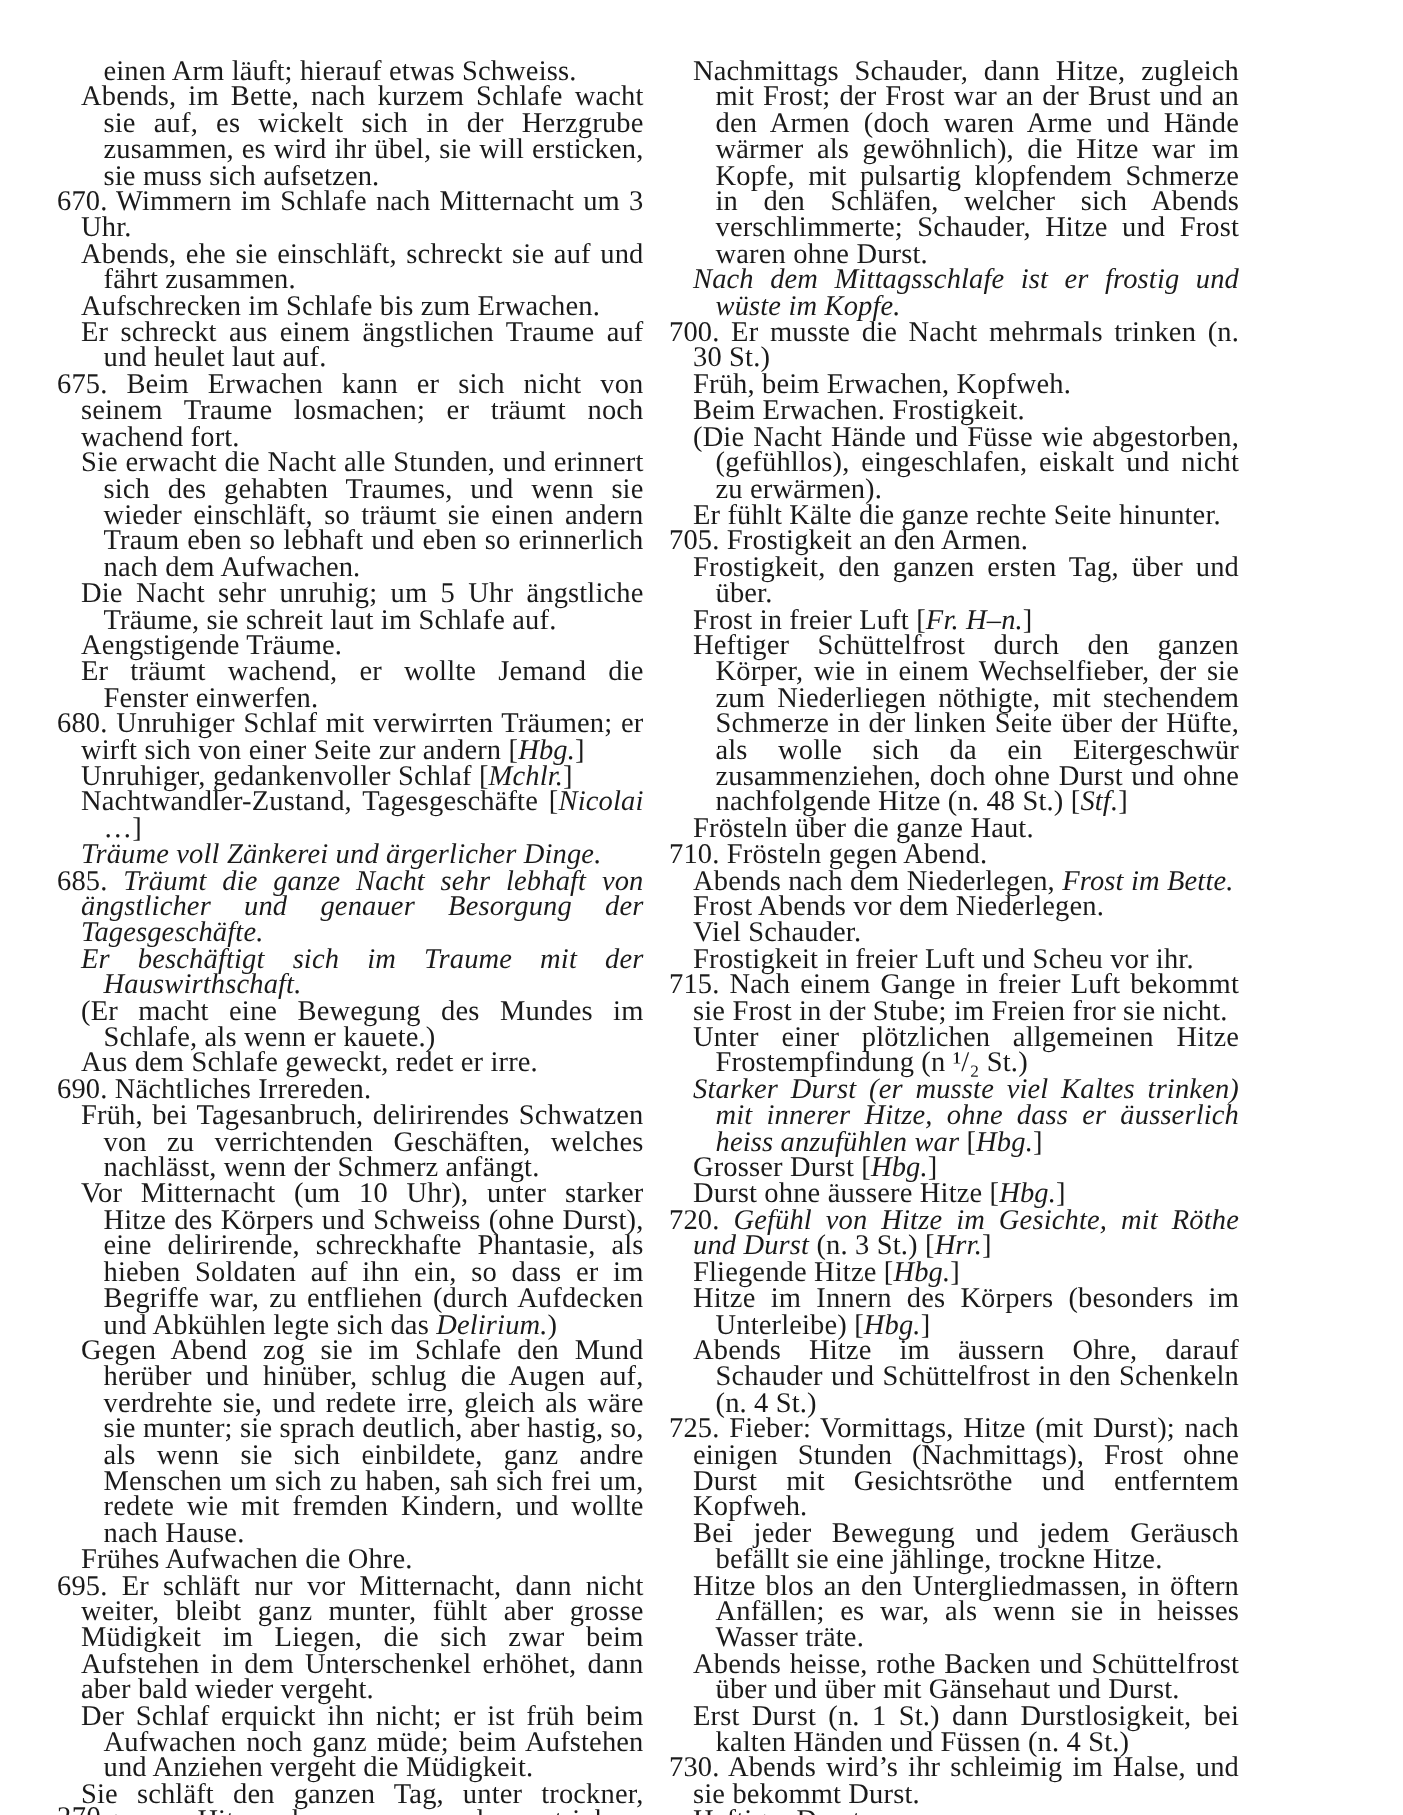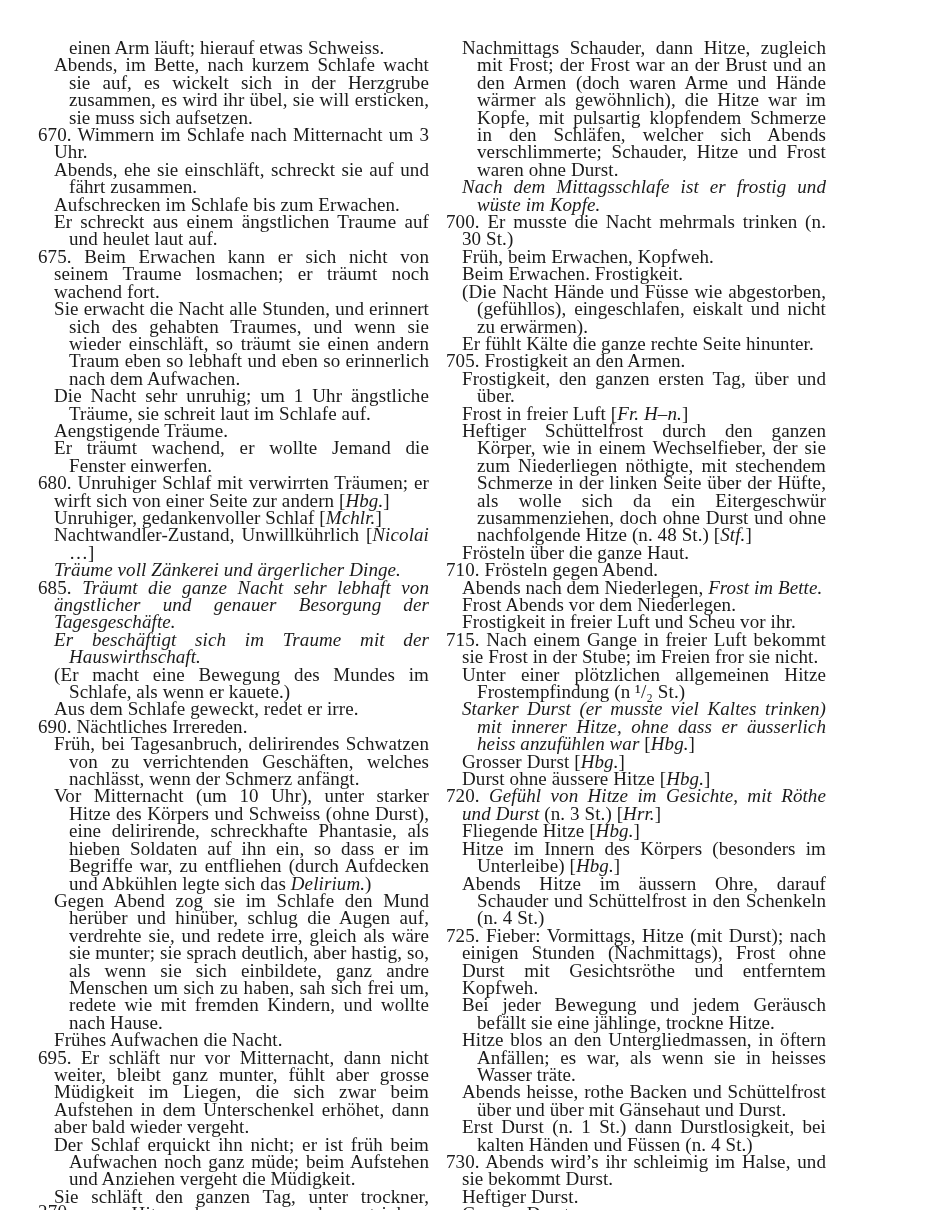--- a/index.html
+++ b/index.html
@@ -56,56 +56,57 @@
 <div class="page">
   <div class="col col-left">
       <p class="para cont"><span>einen Arm läuft; hierauf etwas Schweiss.</span></p>
       <p class="para sub"><span>Abends, im Bette, nach kurzem Schlafe wacht sie auf, es wickelt sich in der Herzgrube zusammen, es wird ihr übel, sie will ersticken, sie muss sich aufsetzen.</span></p>
       <p class="para item"><span>670. Wimmern im Schlafe nach Mitternacht um 3 Uhr.</span></p>
       <p class="para sub"><span>Abends, ehe sie einschläft, schreckt sie auf und fährt zusammen.</span></p>
       <p class="para sub"><span>Aufschrecken im Schlafe bis zum Erwachen.</span></p>
       <p class="para sub"><span>Er schreckt aus einem ängstlichen Traume auf und heulet laut auf.</span></p>
       <p class="para item"><span>675. Beim Erwachen kann er sich nicht von seinem Traume losmachen; er träumt noch wachend fort.</span></p>
       <p class="para sub"><span>Sie erwacht die Nacht alle Stunden, und erinnert sich des gehabten Traumes, und wenn sie wieder einschläft, so träumt sie einen andern Traum eben so lebhaft und eben so erinnerlich nach dem Aufwachen.</span></p>
-      <p class="para sub"><span>Die Nacht sehr unruhig; um 1 Uhr ängstliche Träume, sie schreit laut im Schlafe auf.</span></p>
+      <p class="para sub"><span>Die Nacht sehr unruhig; um 5 Uhr ängstliche Träume, sie schreit laut im Schlafe auf.</span></p>
       <p class="para sub"><span>Aengstigende Träume.</span></p>
       <p class="para sub"><span>Er träumt wachend, er wollte Jemand die Fenster einwerfen.</span></p>
       <p class="para item"><span>680. Unruhiger Schlaf mit verwirrten Träumen; er wirft sich von einer Seite zur andern [</span><span class="i">Hbg.</span><span>]</span></p>
       <p class="para sub"><span>Unruhiger, gedankenvoller Schlaf [</span><span class="i">Mchlr.</span><span>]</span></p>
-      <p class="para sub"><span>Nachtwandler-Zustand, Unwillkührlich [</span><span class="i">Nicolai</span><span> …]</span></p>
+      <p class="para sub"><span>Nachtwandler-Zustand, Tagesgeschäfte [</span><span class="i">Nicolai</span><span> …]</span></p>
       <p class="para sub"><span class="i">Träume voll Zänkerei und ärgerlicher Dinge.</span></p>
       <p class="para item"><span>685. </span><span class="i">Träumt die ganze Nacht sehr lebhaft von ängstlicher und genauer Besorgung der Tagesgeschäfte.</span></p>
       <p class="para sub"><span class="i">Er beschäftigt sich im Traume mit der Hauswirthschaft.</span></p>
       <p class="para sub"><span>(Er macht eine Bewegung des Mundes im Schlafe, als wenn er kauete.)</span></p>
       <p class="para sub"><span>Aus dem Schlafe geweckt, redet er irre.</span></p>
       <p class="para item"><span>690. Nächtliches Irrereden.</span></p>
       <p class="para sub"><span>Früh, bei Tagesanbruch, delirirendes Schwatzen von zu verrichtenden Geschäften, welches nachlässt, wenn der Schmerz anfängt.</span></p>
       <p class="para sub"><span>Vor Mitternacht (um 10 Uhr), unter starker Hitze des Körpers und Schweiss (ohne Durst), eine delirirende, schreckhafte Phantasie, als hieben Soldaten auf ihn ein, so dass er im Begriffe war, zu entfliehen (durch Aufdecken und Abkühlen legte sich das </span><span class="i">Delirium.</span><span>)</span></p>
       <p class="para sub"><span>Gegen Abend zog sie im Schlafe den Mund herüber und hinüber, schlug die Augen auf, verdrehte sie, und redete irre, gleich als wäre sie munter; sie sprach deutlich, aber hastig, so, als wenn sie sich einbildete, ganz andre Menschen um sich zu haben, sah sich frei um, redete wie mit fremden Kindern, und wollte nach Hause.</span></p>
-      <p class="para sub"><span>Frühes Aufwachen die Nacht.</span></p>
+      <p class="para sub"><span>Frühes Aufwachen die Ohre.</span></p>
       <p class="para item"><span>695. Er schläft nur vor Mitternacht, dann nicht weiter, bleibt ganz munter, fühlt aber grosse Müdigkeit im Liegen, die sich zwar beim Aufstehen in dem Unterschenkel erhöhet, dann aber bald wieder vergeht.</span></p>
       <p class="para sub"><span>Der Schlaf erquickt ihn nicht; er ist früh beim Aufwachen noch ganz müde; beim Aufstehen und Anziehen vergeht die Müdigkeit.</span></p>
       <p class="para sub"><span>Sie schläft den ganzen Tag, unter trockner, grosser Hitze, ohne zu essen oder zu trinken, mit Zucken im Gesichte; sie lässt sechsmal den Stuhl unwillkührlich unter sich gehen, welcher braun und sehr stinkend ist.</span></p>
     </div>
   <div class="col col-right">
       <p class="para sub"><span>Nachmittags Schauder, dann Hitze, zugleich mit Frost; der Frost war an der Brust und an den Armen (doch waren Arme und Hände wärmer als gewöhnlich), die Hitze war im Kopfe, mit pulsartig klopfendem Schmerze in den Schläfen, welcher sich Abends verschlimmerte; Schauder, Hitze und Frost waren ohne Durst.</span></p>
       <p class="para sub"><span class="i">Nach dem Mittagsschlafe ist er frostig und wüste im Kopfe.</span></p>
       <p class="para item"><span>700. Er musste die Nacht mehrmals trinken (n. 30 St.)</span></p>
       <p class="para sub"><span>Früh, beim Erwachen, Kopfweh.</span></p>
       <p class="para sub"><span>Beim Erwachen. Frostigkeit.</span></p>
       <p class="para sub"><span>(Die Nacht Hände und Füsse wie abgestorben, (gefühllos), eingeschlafen, eiskalt und nicht zu erwärmen).</span></p>
       <p class="para sub"><span>Er fühlt Kälte die ganze rechte Seite hinunter.</span></p>
       <p class="para item"><span>705. Frostigkeit an den Armen.</span></p>
       <p class="para sub"><span>Frostigkeit, den ganzen ersten Tag, über und über.</span></p>
       <p class="para sub"><span>Frost in freier Luft [</span><span class="i">Fr. H–n.</span><span>]</span></p>
       <p class="para sub"><span>Heftiger Schüttelfrost durch den ganzen Körper, wie in einem Wechselfieber, der sie zum Niederliegen nöthigte, mit stechendem Schmerze in der linken Seite über der Hüfte, als wolle sich da ein Eitergeschwür zusammenziehen, doch ohne Durst und ohne nachfolgende Hitze (n. 48 St.) [</span><span class="i">Stf.</span><span>]</span></p>
       <p class="para sub"><span>Frösteln über die ganze Haut.</span></p>
       <p class="para item"><span>710. Frösteln gegen Abend.</span></p>
       <p class="para sub"><span>Abends nach dem Niederlegen, </span><span class="i">Frost im Bette.</span></p>
       <p class="para sub"><span>Frost Abends vor dem Niederlegen.</span></p>
+      <p class="para sub"><span>Viel Schauder.</span></p>
       <p class="para sub"><span>Frostigkeit in freier Luft und Scheu vor ihr.</span></p>
       <p class="para item"><span>715. Nach einem Gange in freier Luft bekommt sie Frost in der Stube; im Freien fror sie nicht.</span></p>
       <p class="para sub"><span>Unter einer plötzlichen allgemeinen Hitze Frostempfindung (n ¹/₂ St.)</span></p>
       <p class="para sub"><span class="i">Starker Durst (er musste viel Kaltes trinken) mit innerer Hitze, ohne dass er äusserlich heiss anzufühlen war</span><span> [</span><span class="i">Hbg.</span><span>]</span></p>
       <p class="para sub"><span>Grosser Durst [</span><span class="i">Hbg.</span><span>]</span></p>
       <p class="para sub"><span>Durst ohne äussere Hitze [</span><span class="i">Hbg.</span><span>]</span></p>
       <p class="para item"><span>720. </span><span class="i">Gefühl von Hitze im Gesichte, mit Röthe und Durst</span><span> (n. 3 St.) [</span><span class="i">Hrr.</span><span>]</span></p>
       <p class="para sub"><span>Fliegende Hitze [</span><span class="i">Hbg.</span><span>]</span></p>
       <p class="para sub"><span>Hitze im Innern des Körpers (besonders im Unterleibe) [</span><span class="i">Hbg.</span><span>]</span></p>
       <p class="para sub"><span>Abends Hitze im äussern Ohre, darauf Schauder und Schüttelfrost in den Schenkeln (n. 4 St.)</span></p>

